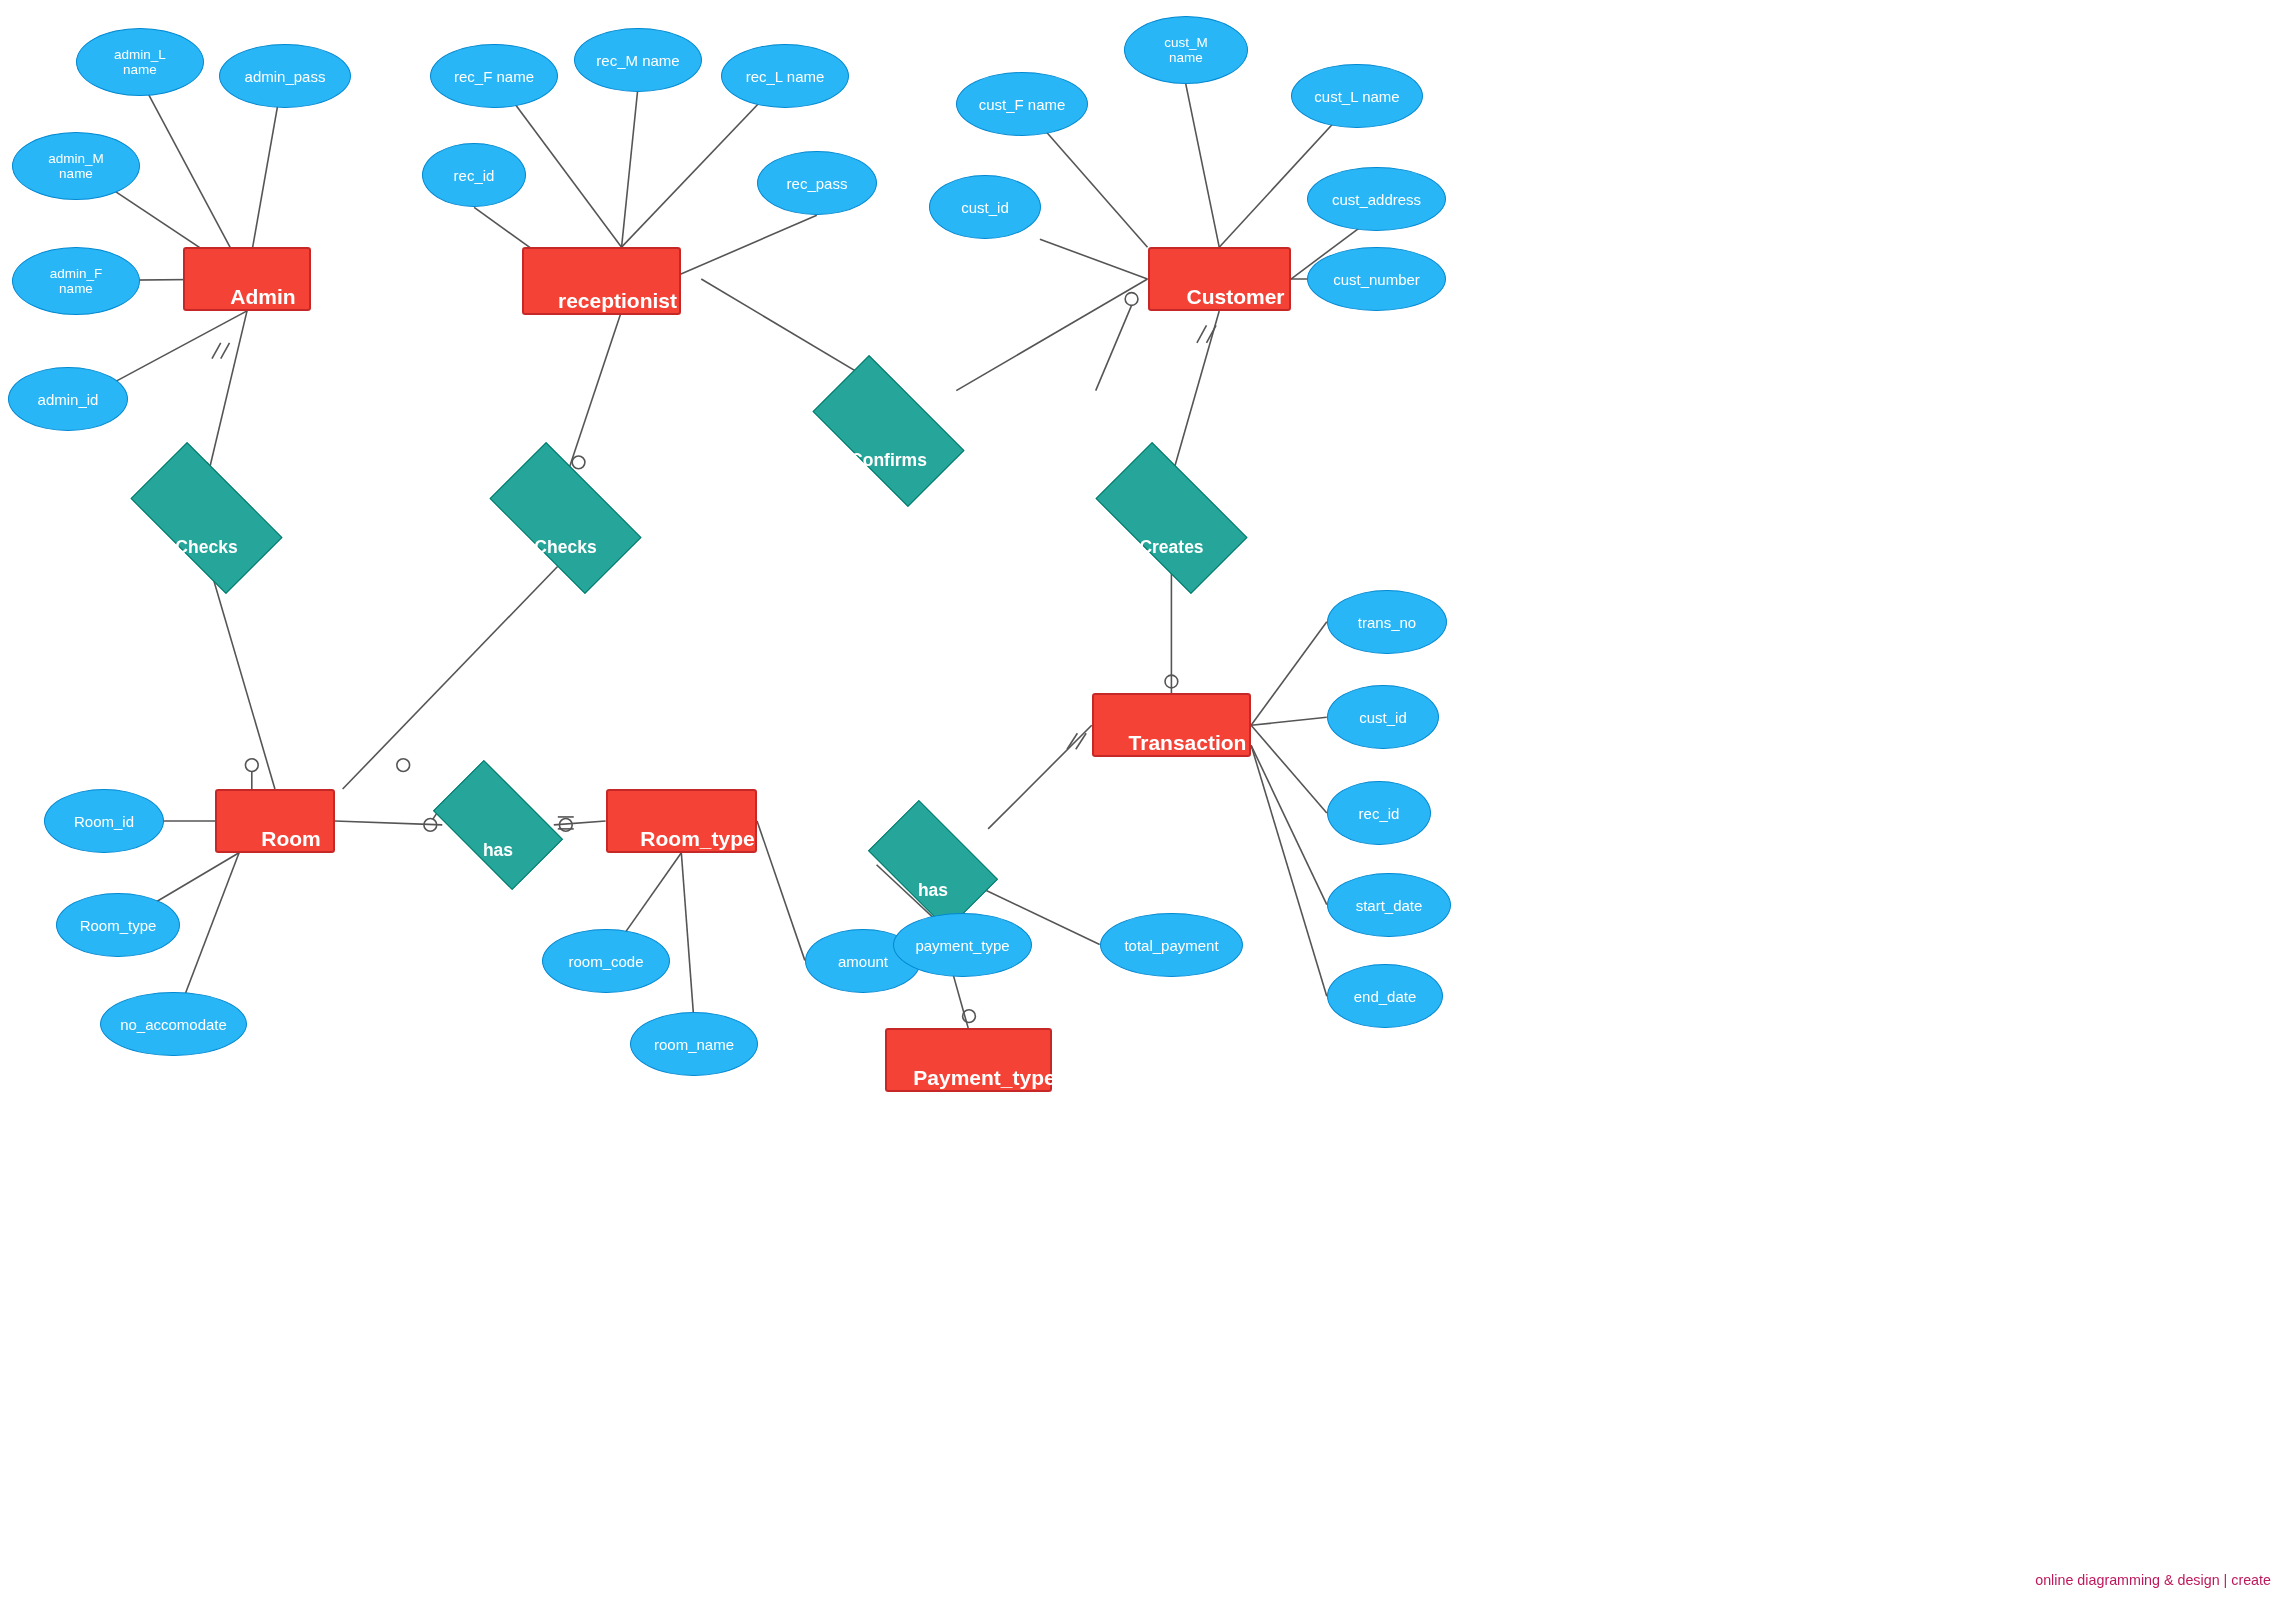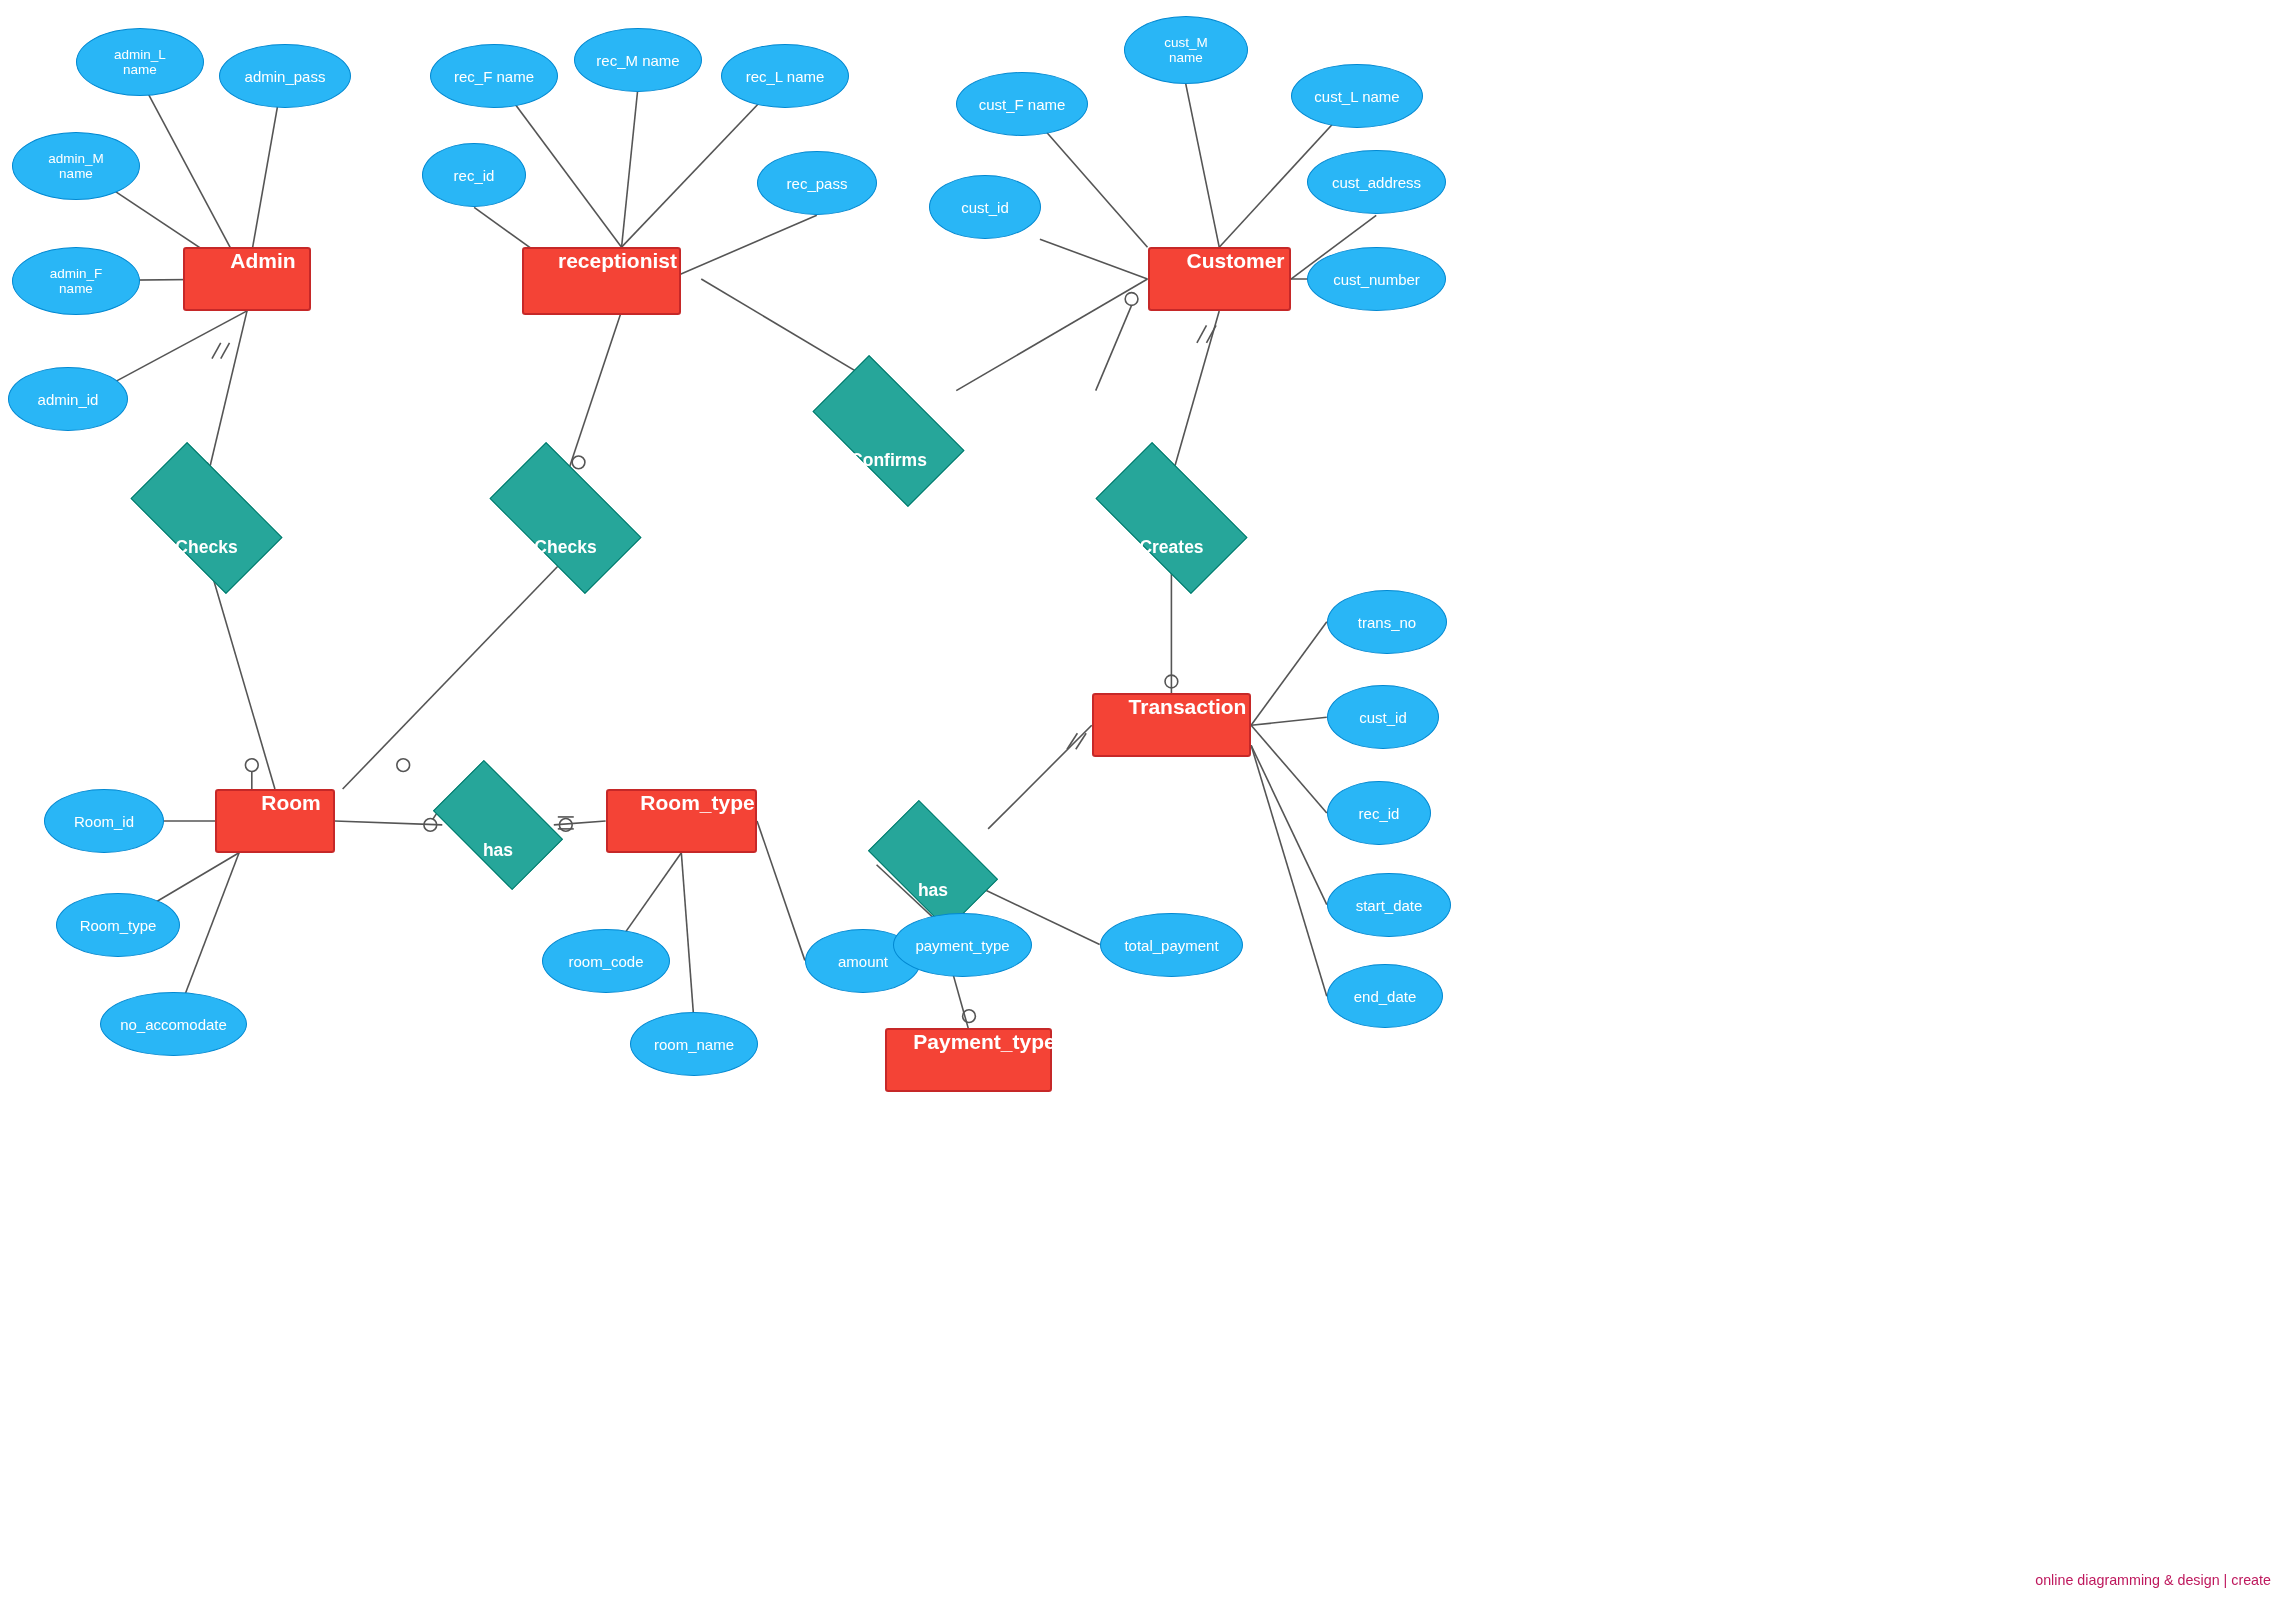--- a/index.html
+++ b/index.html
@@ -24,21 +24,21 @@
       pointer-events: none;
     }
     
     .entity {
       position: absolute;
       background: #f44336;
       color: #fff;
       font-weight: bold;
       font-size: 21px;
       display: flex;
-      align-items: flex-start;
+      align-items: flex-end;
       justify-content: center;
       border: 2.4px solid #c62828;
       border-radius: 3.2px;
       z-index: 10;
       padding-left: 32px;
     }
     
     .relationship {
       position: absolute;
       width: 128px;
@@ -242,21 +242,21 @@
   <div class="attribute" style="left:430px;top:44px;width:128px;height:64px">rec_F name</div>
   <div class="attribute" style="left:574px;top:28px;width:128px;height:64px">rec_M name</div>
   <div class="attribute" style="left:721px;top:44px;width:128px;height:64px">rec_L name</div>
   <div class="attribute" style="left:422px;top:143px;width:104px;height:64px">rec_id</div>
   <div class="attribute" style="left:757px;top:151px;width:120px;height:64px">rec_pass</div>
 
   <div class="attribute" style="left:1124px;top:16px;width:124px;height:68px;font-size:13.5px">cust_M<br>name</div>
   <div class="attribute" style="left:1291px;top:64px;width:132px;height:64px">cust_L name</div>
   <div class="attribute" style="left:956px;top:72px;width:132px;height:64px">cust_F name</div>
   <div class="attribute" style="left:929px;top:175px;width:112px;height:64px">cust_id</div>
-  <div class="attribute" style="left:1307px;top:150px;width:139px;height:64px">cust_address</div>
+  <div class="attribute" style="left:1307px;top:167px;width:139px;height:64px">cust_address</div>
   <div class="attribute" style="left:1307px;top:247px;width:139px;height:64px">cust_number</div>
 
   <div class="attribute" style="left:44px;top:789px;width:120px;height:64px">Room_id</div>
   <div class="attribute" style="left:56px;top:893px;width:124px;height:64px">Room_type</div>
   <div class="attribute" style="left:100px;top:992px;width:147px;height:64px">no_accomodate</div>
 
   <div class="attribute" style="left:542px;top:929px;width:128px;height:64px">room_code</div>
   <div class="attribute" style="left:630px;top:1012px;width:128px;height:64px">room_name</div>
   <div class="attribute" style="left:805px;top:929px;width:116px;height:64px">amount</div>
 

